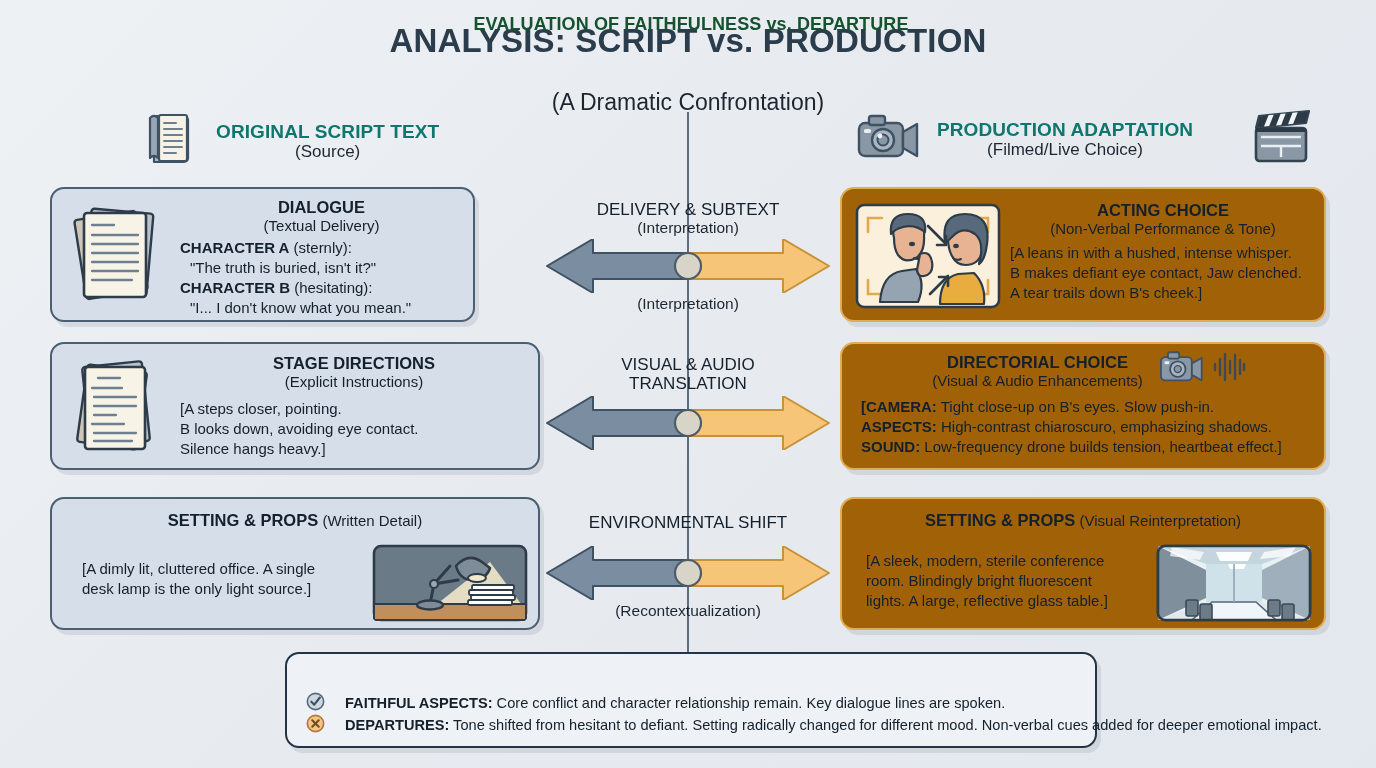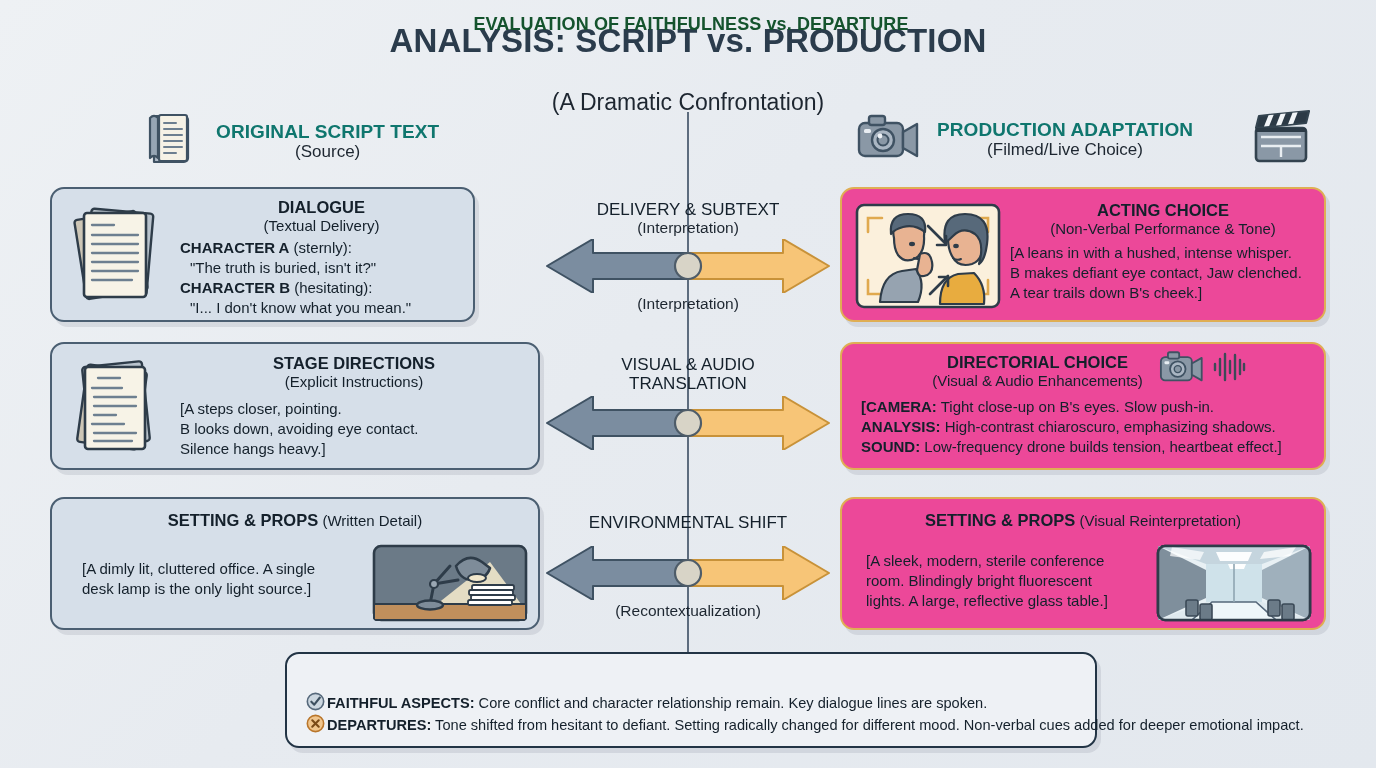--- a/index.html
+++ b/index.html
@@ -36,21 +36,21 @@
     position:absolute;left:687px;top:112px;width:2px;height:540px;
     background:#44566a;opacity:.85;
   }
 
   
   .card{
     position:absolute;border-radius:14px;box-sizing:border-box;
     box-shadow:4px 5px 0 rgba(120,130,142,.18);
   }
   .card.blue{background:#d6dfe9;border:2.5px solid #4b5f72;}
-  .card.orange{background:#ec4899;border:2.5px solid #dfae54;}
+  .card.orange{background:#a16207;border:2.5px solid #dfae54;}
 
   .card .ctitle{font-size:16.5px;font-weight:bold;text-align:center;line-height:1.18;}
   .card .csub{font-size:15px;text-align:center;line-height:1.18;font-weight:normal;}
   .card .cbody{font-size:15px;line-height:1.32;}
   .nb{font-weight:normal;}
 
   
   .conn{position:absolute;width:310px;text-align:center;left:533px;}
   .conn .ct{font-size:17px;font-weight:normal;line-height:1.14;color:#14202b;}
   .conn .cs{font-size:15.5px;color:#1d2630;}
@@ -62,21 +62,21 @@
     position:absolute;left:285px;top:652px;width:812px;height:96px;
     background:#eef1f5;border:2.5px solid #223445;border-radius:14px;
     box-shadow:4px 5px 0 rgba(120,130,142,.18);
     box-sizing:border-box;
   }
   .evaltitle{
     position:absolute;left:0;right:0;top:14px;text-align:center;
     font-size:18px;font-weight:bold;color:#14532d;letter-spacing:.1px;
   }
   .evalrow{
-    position:absolute;display:flex;align-items:center;gap:2px;
+    position:absolute;display:flex;align-items:center;gap:20px;
     font-size:14.6px;white-space:nowrap;color:#14202b;
   }
   #eval-row-0{left:306px;top:692px;}
   #eval-row-1{left:306px;top:714px;}
   .evalrow b{font-weight:bold;}
 
   
   .thumb{border-radius:7px;overflow:hidden;display:block;}
 </style>
 </head>
@@ -300,21 +300,21 @@
                 <line x1="23" y1="4" x2="23" y2="28"></line>
                 <line x1="28" y1="9" x2="28" y2="23"></line>
                 <line x1="32" y1="13" x2="32" y2="19"></line>
               </g>
             </svg>
           </span>
         </div>
       </div>
       <div class="cbody" style="margin-top:7px;padding-left:7px;">
         <div><b>[CAMERA:</b><span class="nb"> Tight close-up on B's eyes. Slow push-in.</span></div>
-        <div><b>ANALYSIS:</b><span class="nb"> High-contrast chiaroscuro, emphasizing shadows.</span></div>
+        <div><b>ASPECTS:</b><span class="nb"> High-contrast chiaroscuro, emphasizing shadows.</span></div>
         <div><b>SOUND:</b><span class="nb"> Low-frequency drone builds tension, heartbeat effect.]</span></div>
       </div>
     </div>
   </div>
 
   <div class="card blue" id="card-r2-left" style="left:50px;top:497px;width:490px;height:133px;">
     <div style="position:absolute;left:0;right:0;top:12px;text-align:center;">
       <span class="ctitle" style="display:inline;">SETTING &amp; PROPS</span><span class="csub" style="display:inline;"> (Written Detail)</span>
     </div>
     <div class="cbody" style="position:absolute;left:30px;top:60px;width:300px;">

